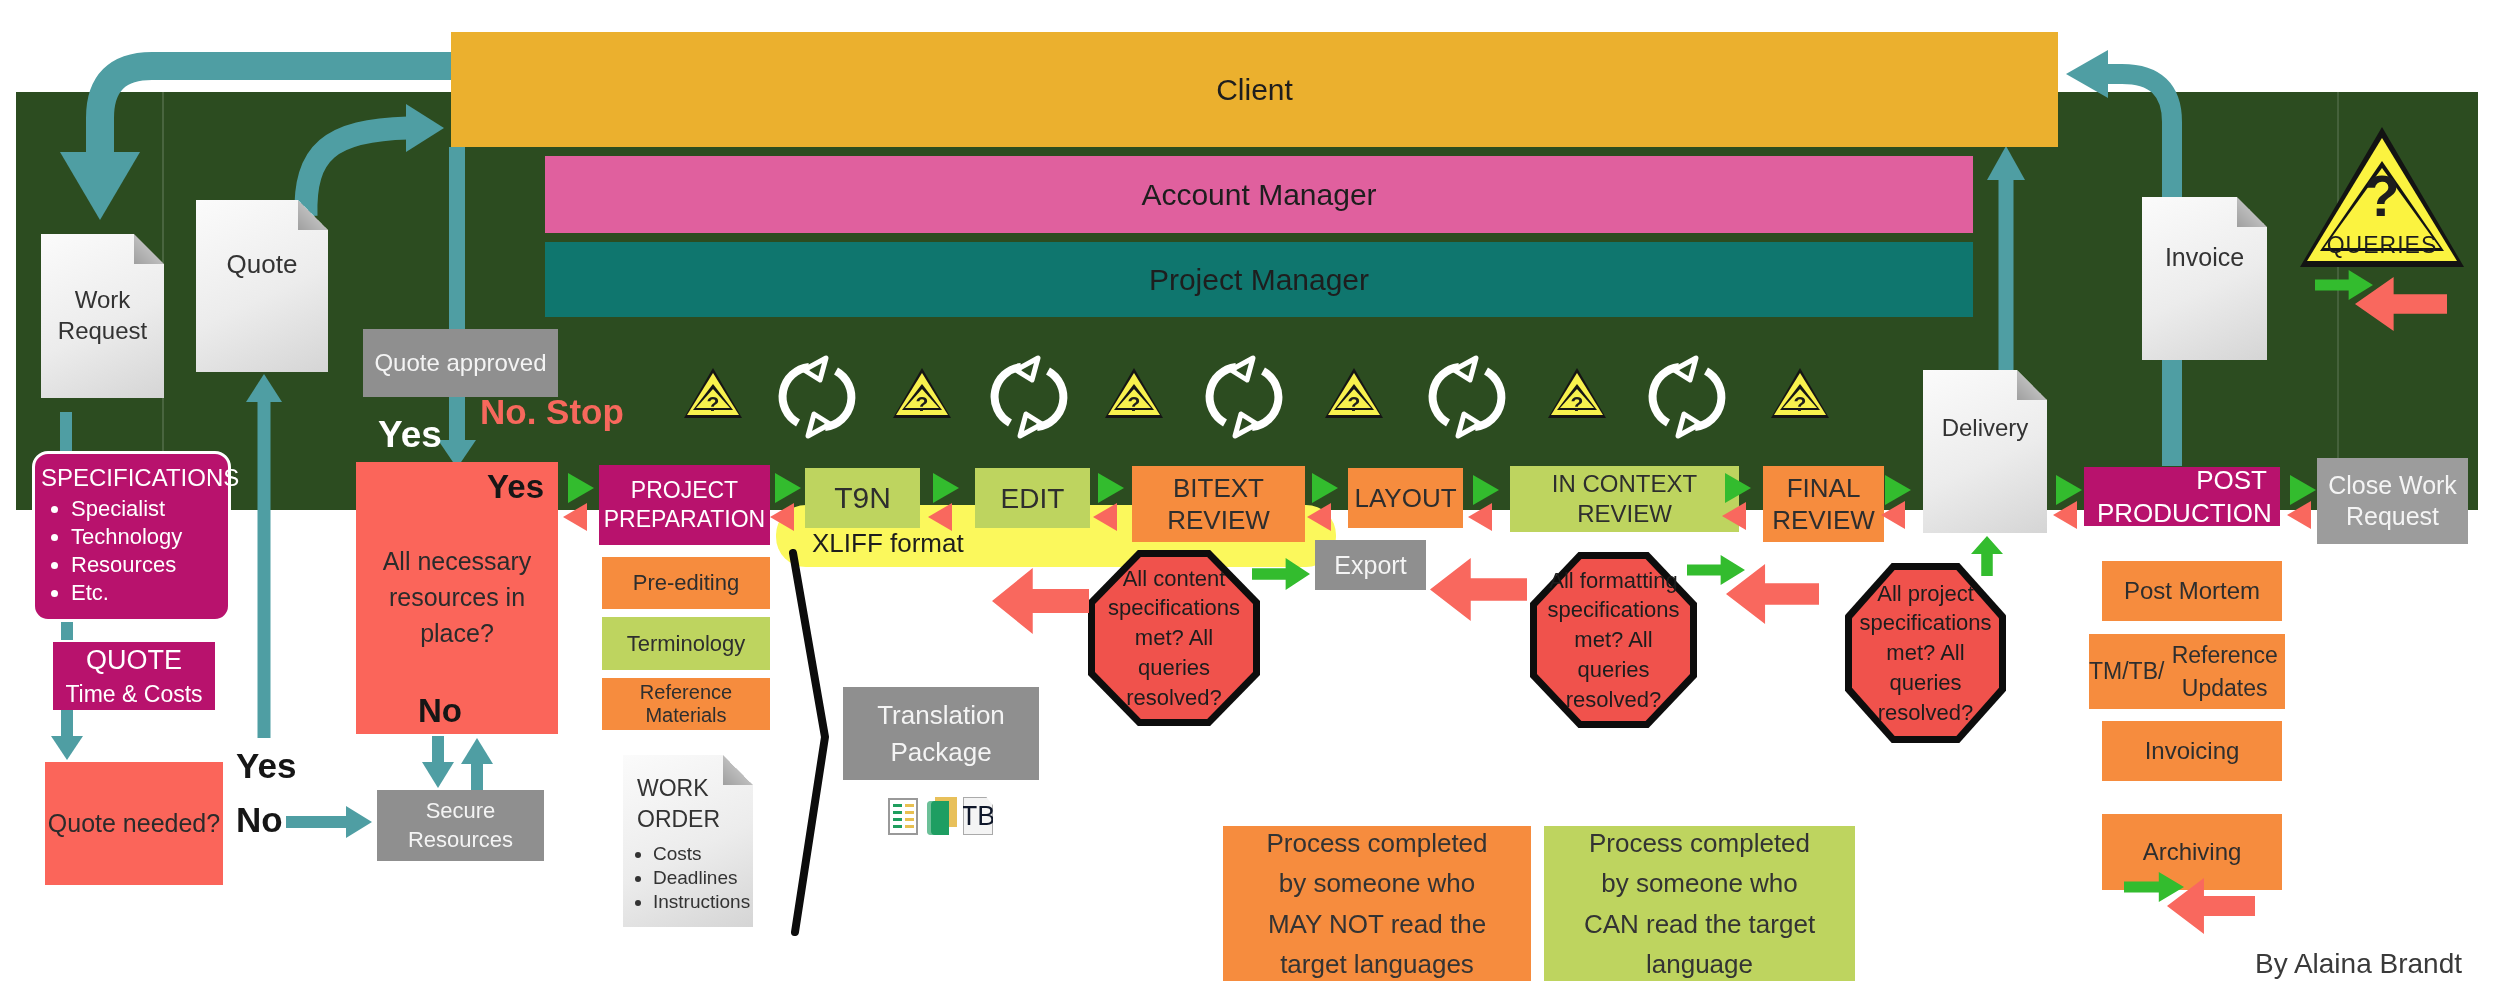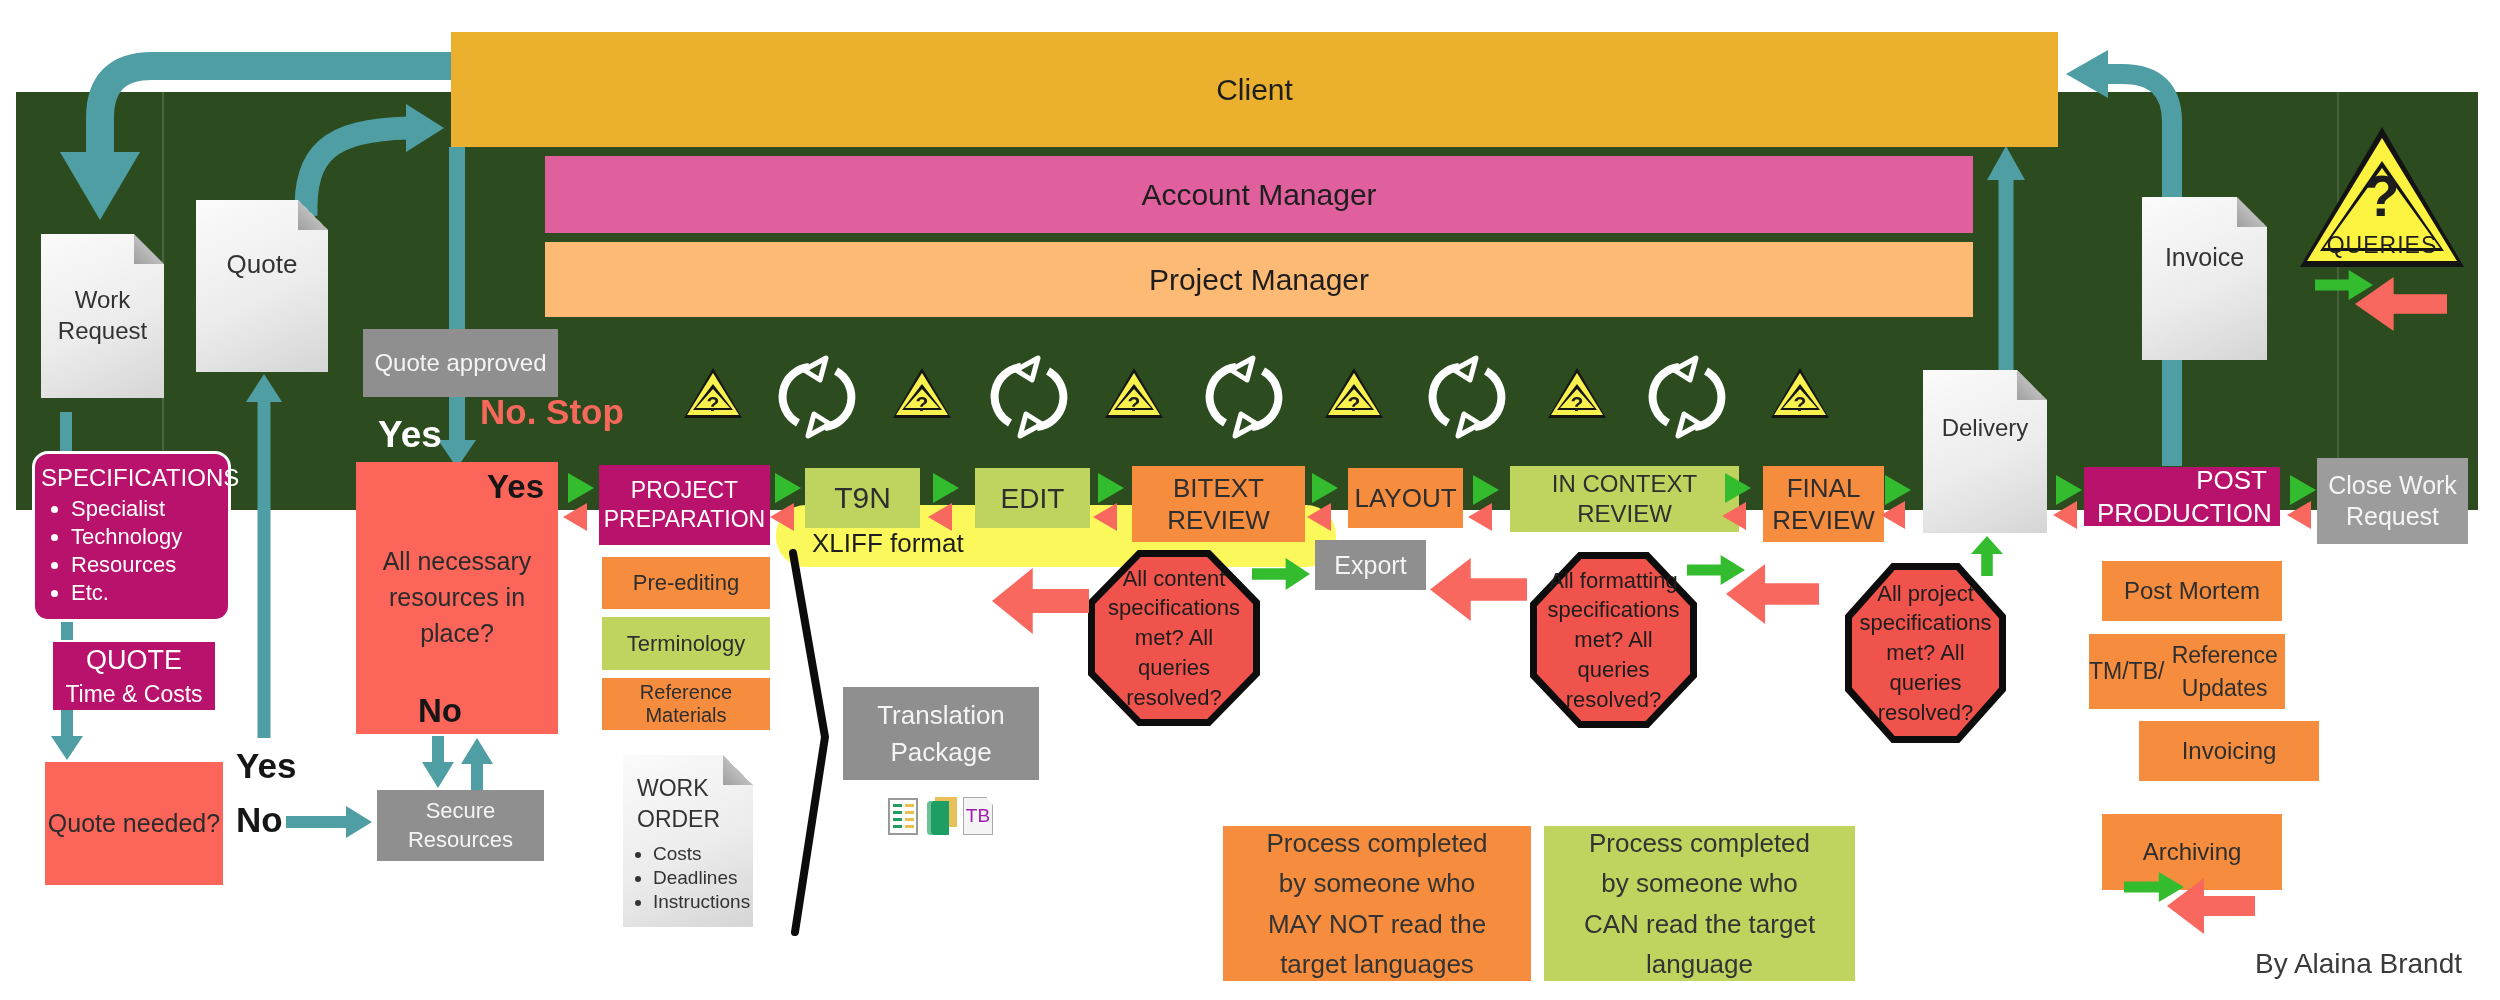--- a/index.html
+++ b/index.html
@@ -143,21 +143,21 @@
     <use href="#cycle" transform="translate(1467,397)"></use>
     <use href="#cycle" transform="translate(1687,397)"></use>
   </svg>
 
   <div class="abs ctr bar" style="left:451px;top:32px;width:1607px;height:115px;background:#EBB02E;">
     <span>Client</span>
   </div>
   <div class="abs ctr bar" style="left:545px;top:156px;width:1428px;height:77px;background:#E0609E;">
     <span>Account Manager</span>
   </div>
-  <div class="abs ctr bar" style="left:545px;top:242px;width:1428px;height:75px;background:#fdba74;">
+  <div class="abs ctr bar" style="left:545px;top:242px;width:1428px;height:75px;background:#0f766e;">
     <span>Project Manager</span>
   </div>
 
   <div class="abs doc" style="left:41px;top:234px;width:123px;height:164px;">
     <span class="fold"></span>
     <span class="dt" style="top:50px;font-size:24px;">Work Request</span>
   </div>
   <div class="abs doc" style="left:196px;top:200px;width:132px;height:172px;">
     <span class="fold"></span>
     <span class="dt" style="top:48px;font-size:26px;">Quote</span>
@@ -330,21 +330,21 @@
     <div style="position:absolute;left:15px;top:4px;width:9px;height:26px;
          background:repeating-linear-gradient(to bottom,#e8c050 0 3px,rgba(0,0,0,0) 3px 7px);"></div>
   </div>
   <div class="abs" style="left:927px;top:797px;width:30px;height:38px;z-index:5;">
     <div style="position:absolute;right:0;top:0;width:22px;height:30px;background:#E8C05A;"></div>
     <div style="position:absolute;left:0;bottom:0;width:22px;height:34px;background:#1E9E62;border-radius:4px 0 0 4px;
          box-shadow:inset 4px 0 0 rgba(255,255,255,.35);"></div>
   </div>
   <div class="abs ctr" style="left:963px;top:797px;width:30px;height:38px;background:#f4f4f4;border:1px solid #aaa;z-index:5;
               clip-path:polygon(0 0,78% 0,100% 22%,100% 100%,0 100%);">
-    <span style="font-size:19px;color:#a21caf;">TB</span>
+    <span style="font-size:27px;color:#0f172a;">TB</span>
     </div>
 
   <div class="abs ar s l" style="left:992px;top:568px;width:97px;height:66px;"></div>
   <div class="abs oct" style="left:1088px;top:550px;width:172px;height:176px;">
     <div class="o1"></div>
       <div class="o2"></div>
     <div class="otext">All content specifications met? All queries resolved?</div>
   </div>
   <div class="abs ar g r" style="left:1252px;top:558px;width:58px;height:32px;"></div>
   <div class="abs ctr graybg" style="left:1315px;top:540px;width:111px;height:50px;font-size:25px;z-index:5;">
@@ -367,21 +367,21 @@
     <div class="otext">All project specifications met? All queries resolved?</div>
   </div>
 
   <div class="abs ctr sub orangebg" style="left:2102px;top:561px;width:180px;height:60px;font-size:24px;">
     <span>Post Mortem</span>
     </div>
   <div class="abs ctr sub orangebg" style="left:2089px;top:634px;width:196px;height:75px;font-size:23px;line-height:1.4;">
     <span>TM/TB/</span>
     <span>Reference Updates</span>
     </div>
-  <div class="abs ctr sub orangebg" style="left:2102px;top:721px;width:180px;height:60px;font-size:24px;margin-left:37px;">
+  <div class="abs ctr sub orangebg" style="left:2102px;top:721px;width:180px;height:60px;font-size:24px;">
     <span>Invoicing</span>
     </div>
   <div class="abs ctr sub orangebg" style="left:2102px;top:814px;width:180px;height:76px;font-size:24px;">
     <span>Archiving</span>
     </div>
   <div class="abs ar g r" style="left:2124px;top:872px;width:60px;height:30px;"></div>
   <div class="abs ar s l" style="left:2167px;top:878px;width:88px;height:56px;"></div>
 
   <div class="abs bigt" style="left:2300px;top:127px;width:164px;height:140px;z-index:4;">
     <div class="l1"></div>

